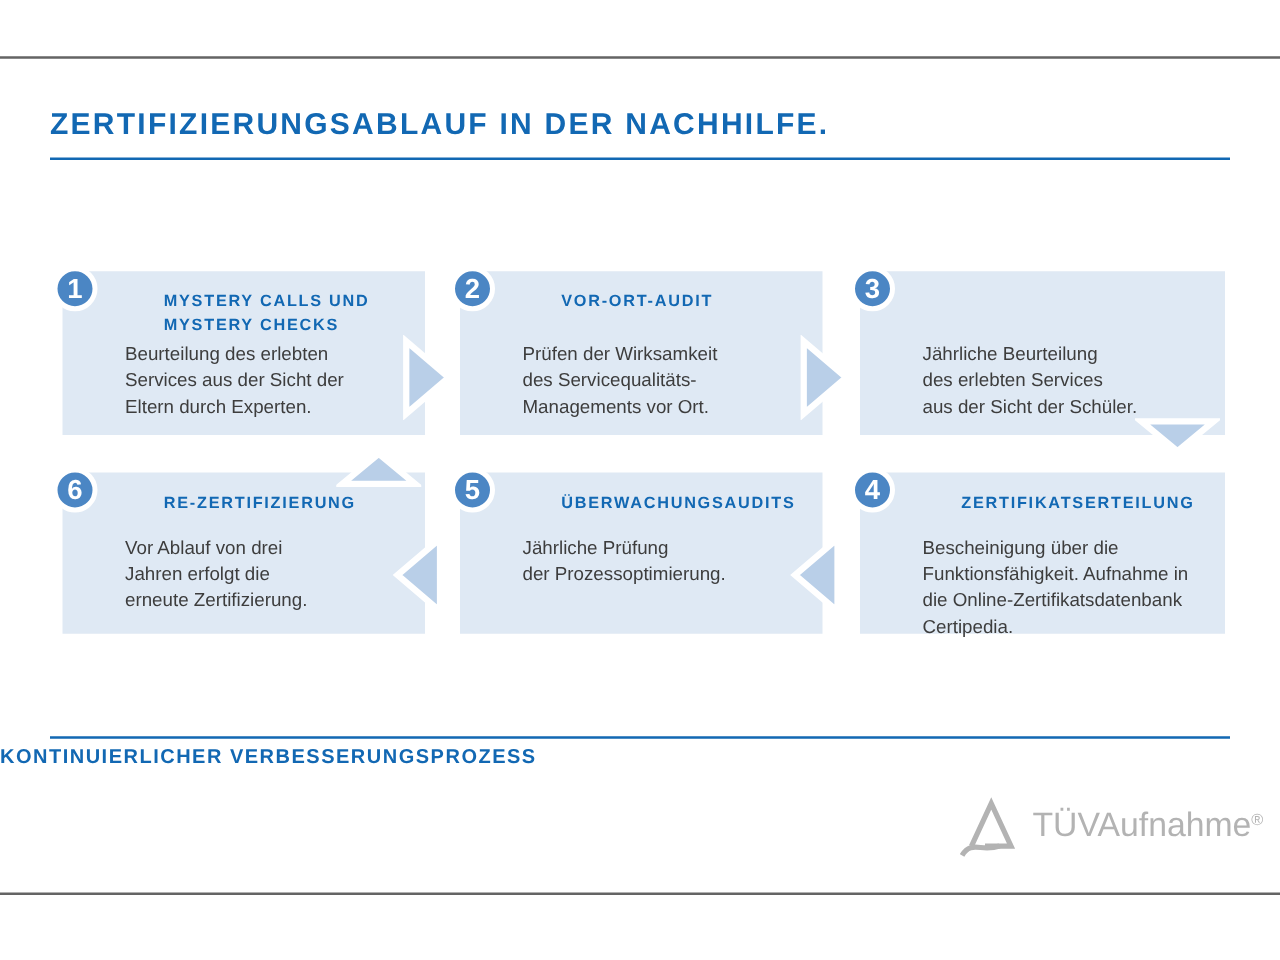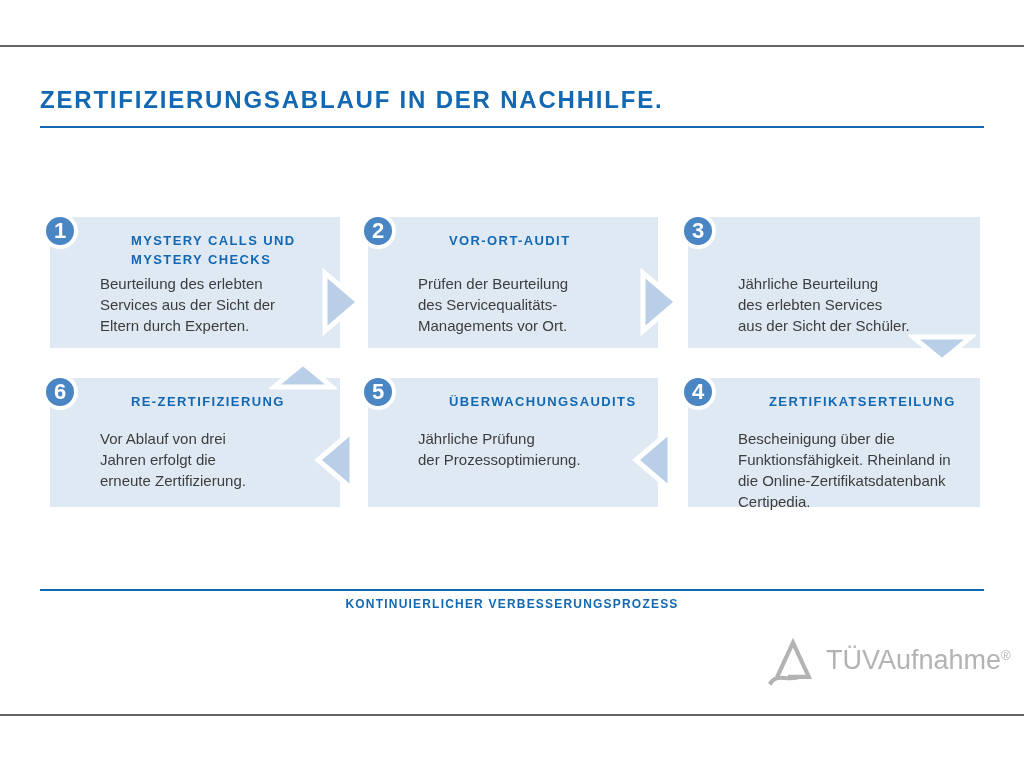--- a/index.html
+++ b/index.html
@@ -44,22 +44,22 @@
   .flow-arrow{position:absolute;z-index:2;}
   .flow-arrow polygon{fill:var(--arrow-fill);stroke:#fff;stroke-width:5;}
   .ar1{left:320px;top:268px;}
   .ar2{left:638px;top:268px;}
   .al1{left:313px;top:426px;}
   .al2{left:631px;top:426px;}
   .ad1{left:908px;top:332px;}
   .au1{left:269px;top:358px;}
 
   .footer-rule{position:absolute;left:40px;top:589px;width:944px;height:2px;background:var(--accent-blue);}
-  .footer-label{position:absolute;left:0;top:597px;width:1024px;text-align:center;
-    font-size:12px;font-weight:bold;letter-spacing:1.2px;color:var(--accent-blue);}
+  .footer-label{position:absolute;left:0;top:597px;width:1024px;
+    font-size:16px;font-weight:bold;letter-spacing:1.2px;color:var(--accent-blue);}
 
   .logo{position:absolute;left:768px;top:632px;width:230px;height:56px;}
   .logo-mark{position:absolute;left:0;top:2px;}
   .logo-mark path{fill:none;stroke:var(--logo-gray);stroke-width:5;}
   .logo-text{position:absolute;left:58px;top:14px;font-size:27px;line-height:28px;
     color:var(--logo-gray);white-space:nowrap;}
   .logo-text .bold{font-weight:normal;}
   .logo-text sup{font-size:13px;line-height:0;vertical-align:9px;}
 </style>
 </head>
@@ -81,21 +81,21 @@
     <p class="step-body">Beurteilung des erlebten
 Services aus der Sicht der
 Eltern durch Experten.</p>
   </div>
 
   <div class="step step-2 row1">
     <div class="step-num">
         <span>2</span>
       </div>
     <h2 class="step-title">VOR-ORT-AUDIT</h2>
-    <p class="step-body">Prüfen der Beurteilung
+    <p class="step-body">Prüfen der Wirksamkeit
 des Servicequalitäts-
 Managements vor Ort.</p>
   </div>
 
   <div class="step step-3 row1">
     <div class="step-num">
         <span>3</span>
       </div>
     <p class="step-body">Jährliche Beurteilung
 des erlebten Services
@@ -120,21 +120,21 @@
     <p class="step-body">Jährliche Prüfung
 der Prozessoptimierung.</p>
   </div>
 
   <div class="step step-4 row2">
     <div class="step-num">
         <span>4</span>
       </div>
     <h2 class="step-title">ZERTIFIKATSERTEILUNG</h2>
     <p class="step-body">Bescheinigung über die
-Funktionsfähigkeit. Rheinland in
+Funktionsfähigkeit. Aufnahme in
 die Online-Zertifikatsdatenbank
 Certipedia.</p>
   </div>
 
   <svg class="flow-arrow ar1" width="44" height="68">
     <polygon points="5,5 5,63 39,34"></polygon>
   </svg>
   <svg class="flow-arrow ar2" width="44" height="68">
     <polygon points="5,5 5,63 39,34"></polygon>
   </svg>

